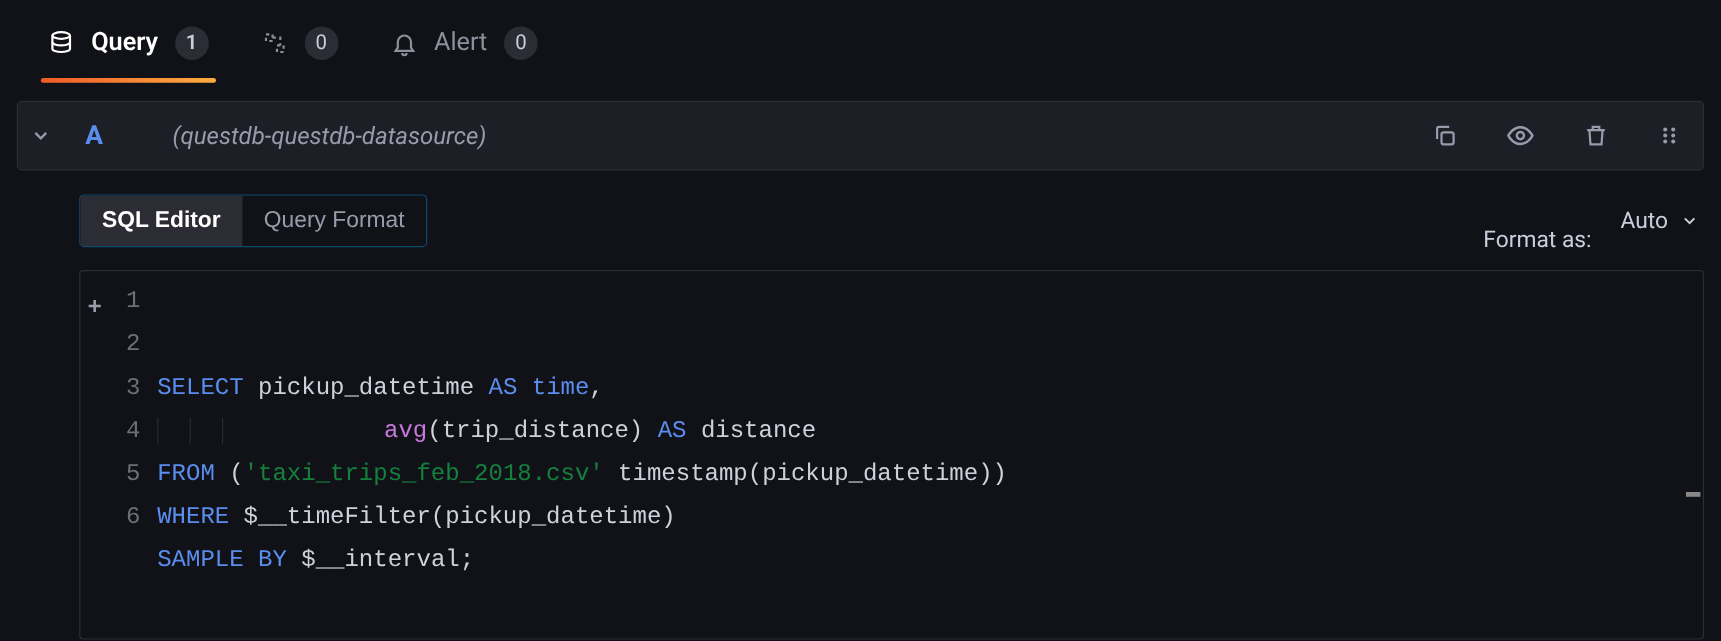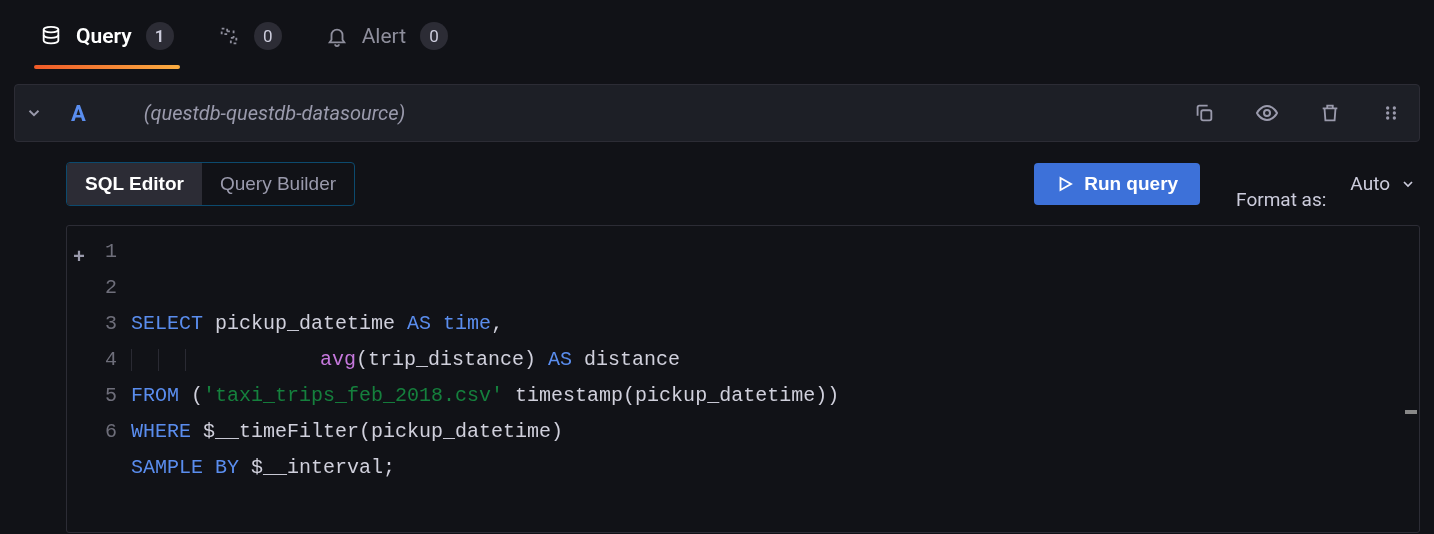--- a/index.html
+++ b/index.html
@@ -265,31 +265,23 @@
         <circle cx="16" cy="12" r="2"></circle>
         <circle cx="8" cy="18" r="2"></circle>
         <circle cx="16" cy="18" r="2"></circle>
       </svg>
   </span>
 </div>
 
 <div class="mode-row">
   <div class="seg">
     <button class="seg-btn active">SQL Editor</button>
-    <button class="seg-btn">Query Builder</button>
+    <button class="seg-btn">Query Format</button>
   </div>
   <span class="mode-spacer"></span>
-  <button class="run-btn">
-    <span>
-      <svg width="18" height="18" viewBox="0 0 24 24" fill="none" stroke="currentColor" stroke-width="2.5">
-          <polygon points="6 4 20 12 6 20 6 4"></polygon>
-        </svg>
-    </span>
-    <span>Run query</span>
-  </button>
   <span class="fmt-label">Format as:</span>
   <span class="fmt-sel">
     <span>Auto</span>
     <span>
       <svg width="16" height="16" viewBox="0 0 24 24" fill="none" stroke="currentColor" stroke-width="2.5">
           <polyline points="6 9 12 15 18 9"></polyline>
         </svg>
     </span>
   </span>
 </div>

